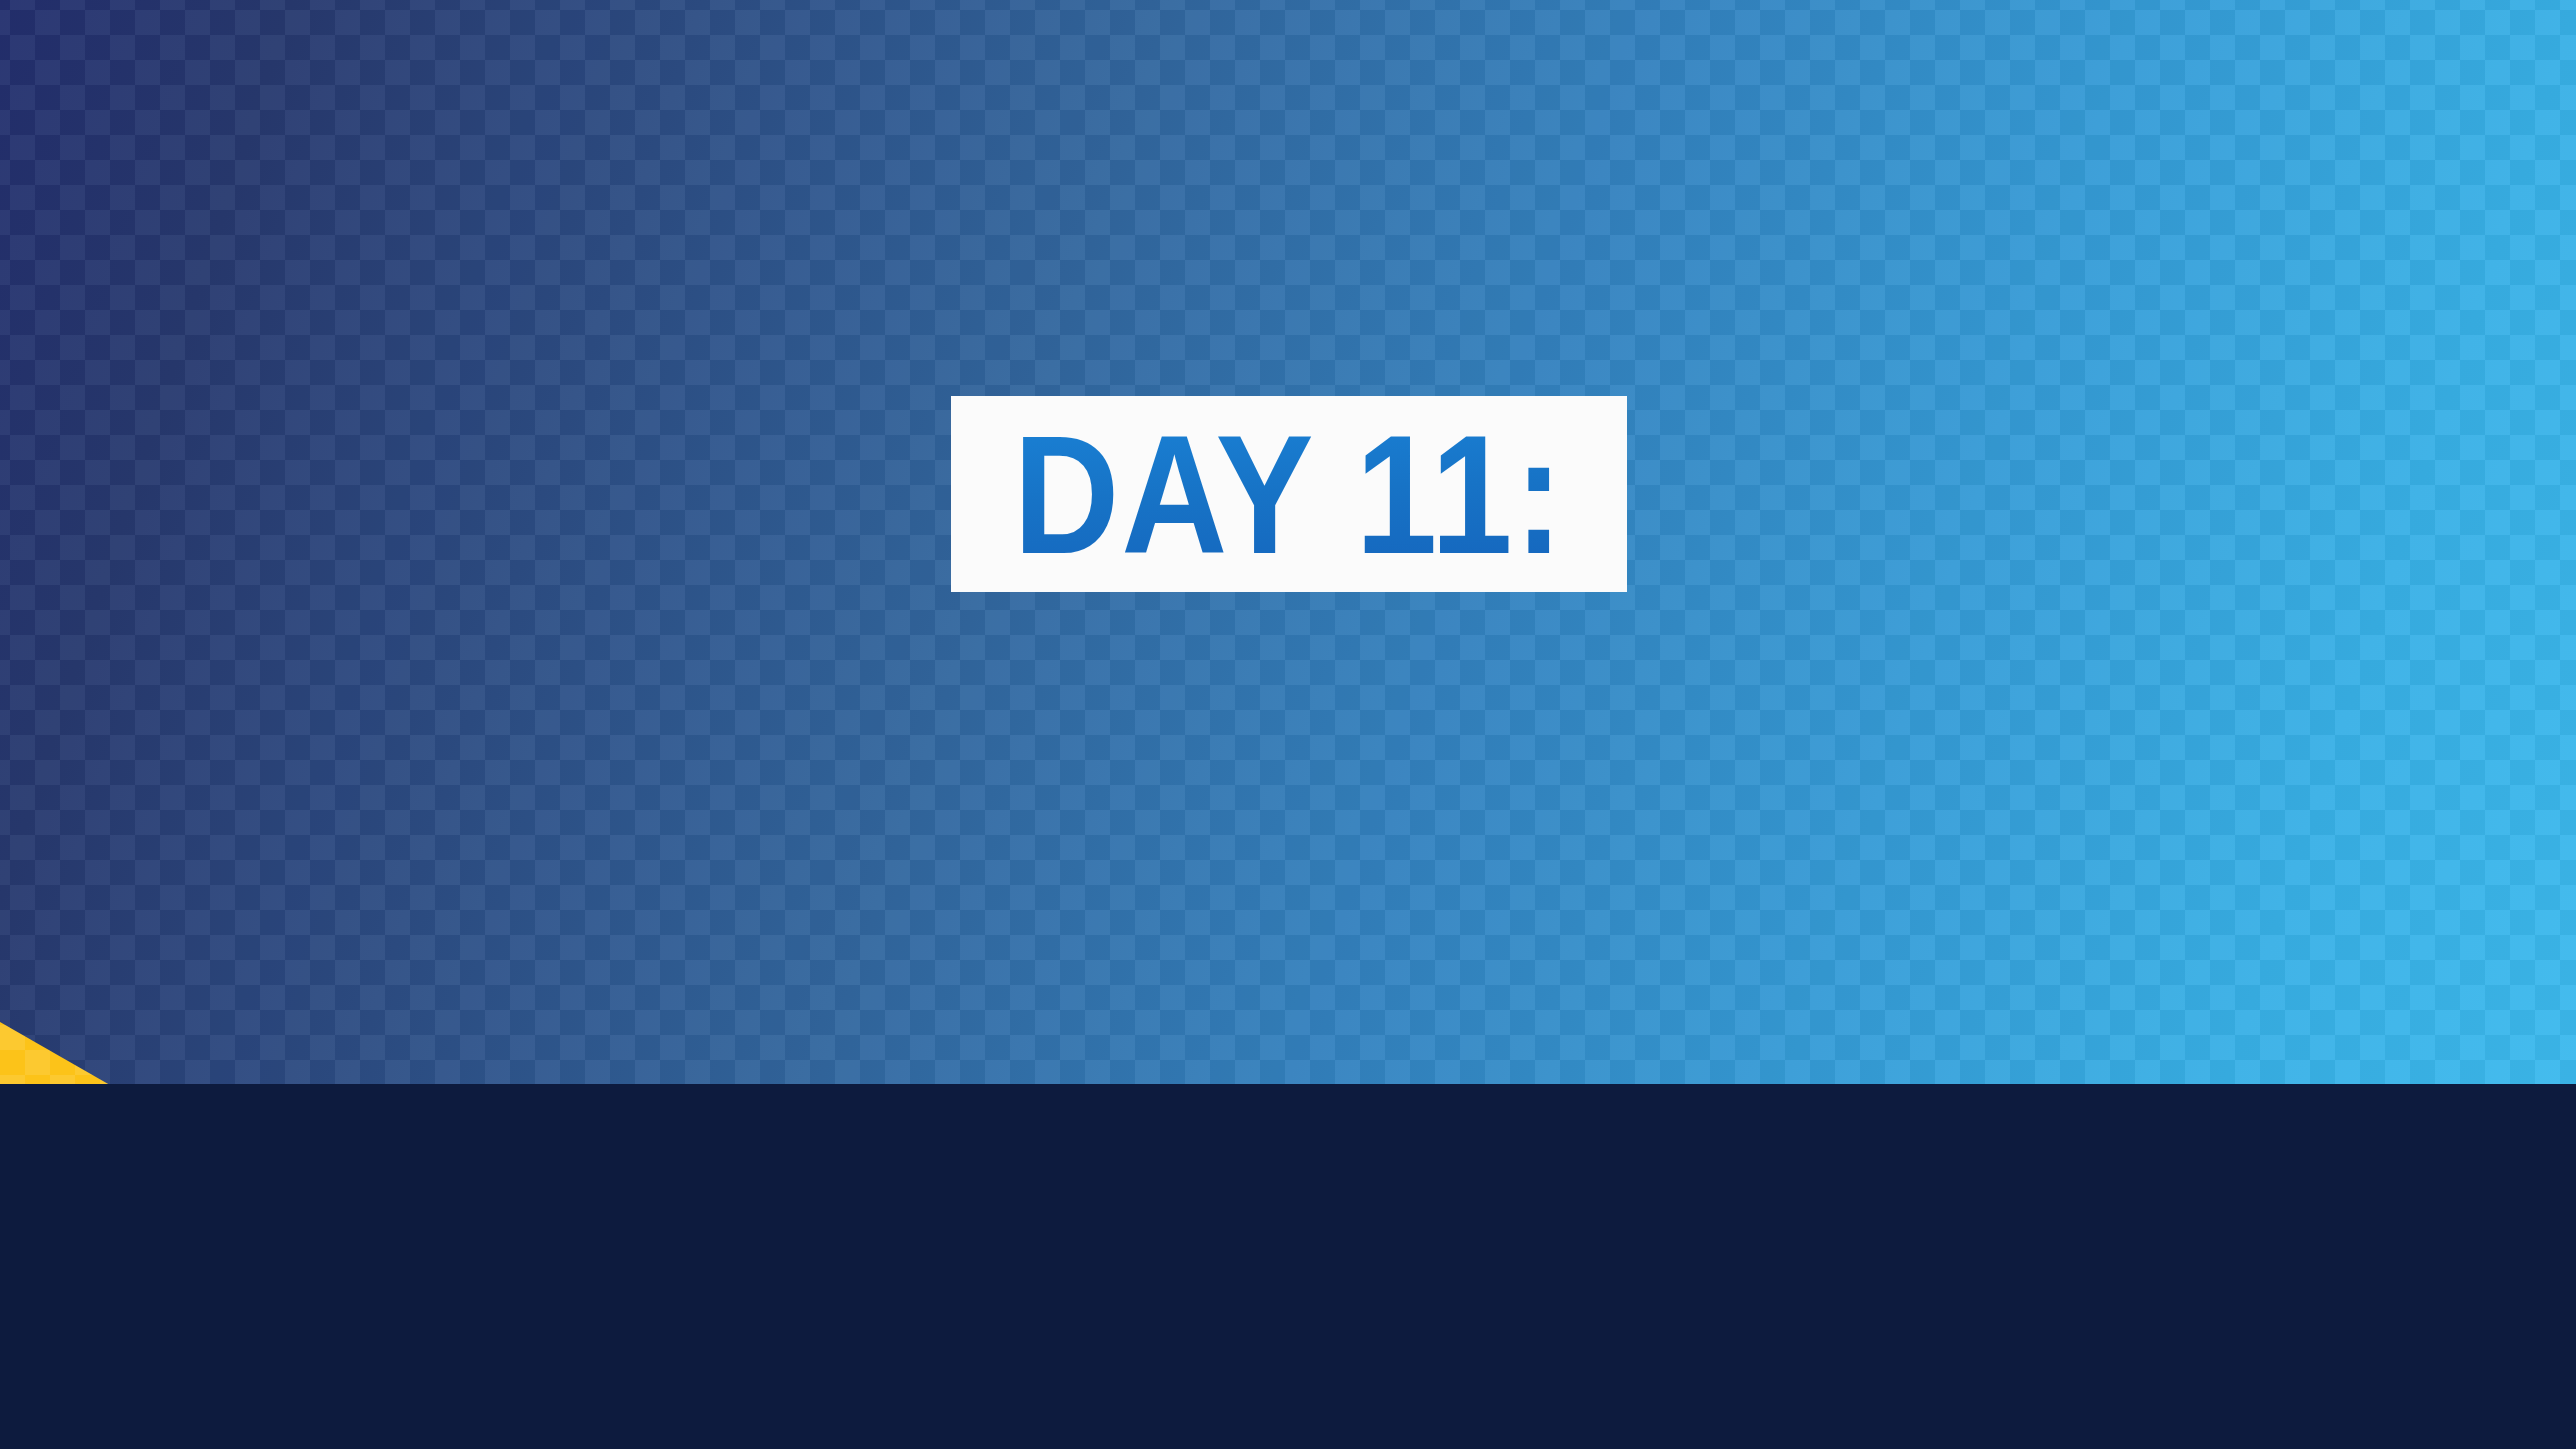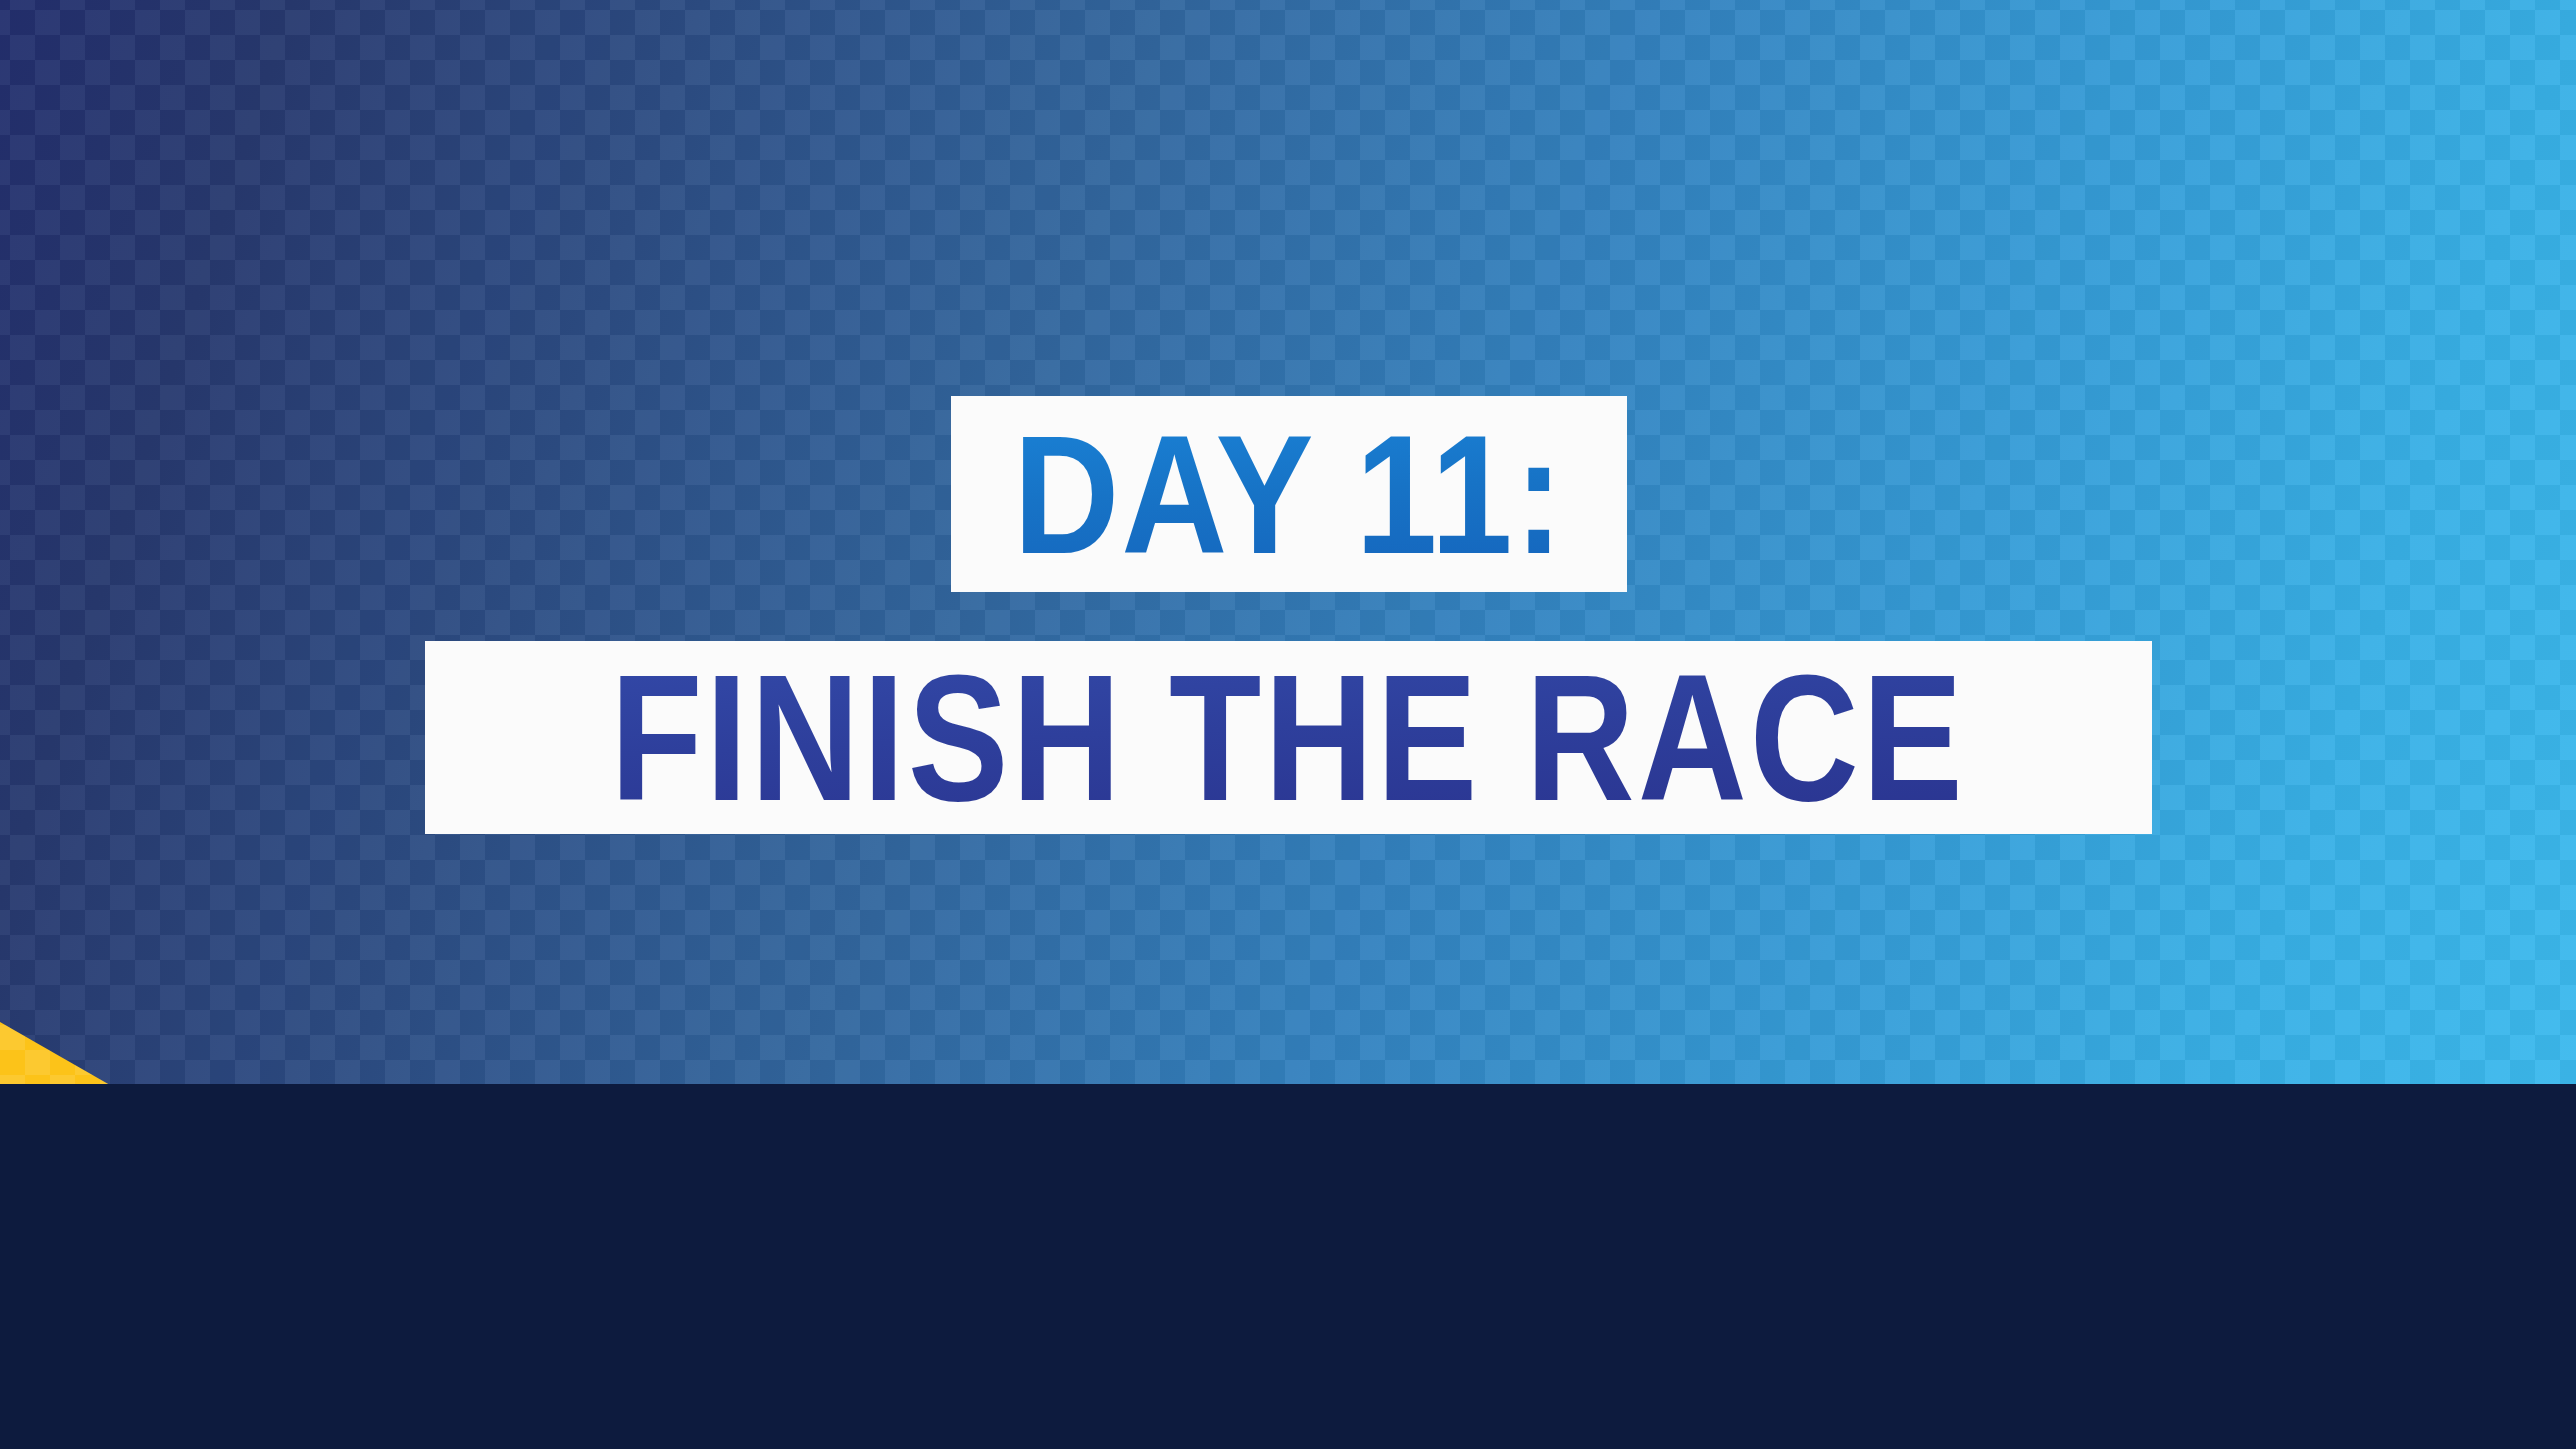--- a/index.html
+++ b/index.html
@@ -146,20 +146,17 @@
   <div class="bg-diamonds"></div>
   <div class="bg-diamonds2"></div>
 
   <div class="corner-wedge"></div>
   <div class="corner-wedge-tex"></div>
 
   <div class="txt-box box-eyebrow">
     <h2 class="hdg eyebrow-text">DAY 11:</h2>
   </div>
 
-  <div class="txt-box box-title">
-    <h1 class="hdg title-text">FINISH THE RACE</h1>
-  </div>
 
 
 
 </div>
 
 
 </body></html>

